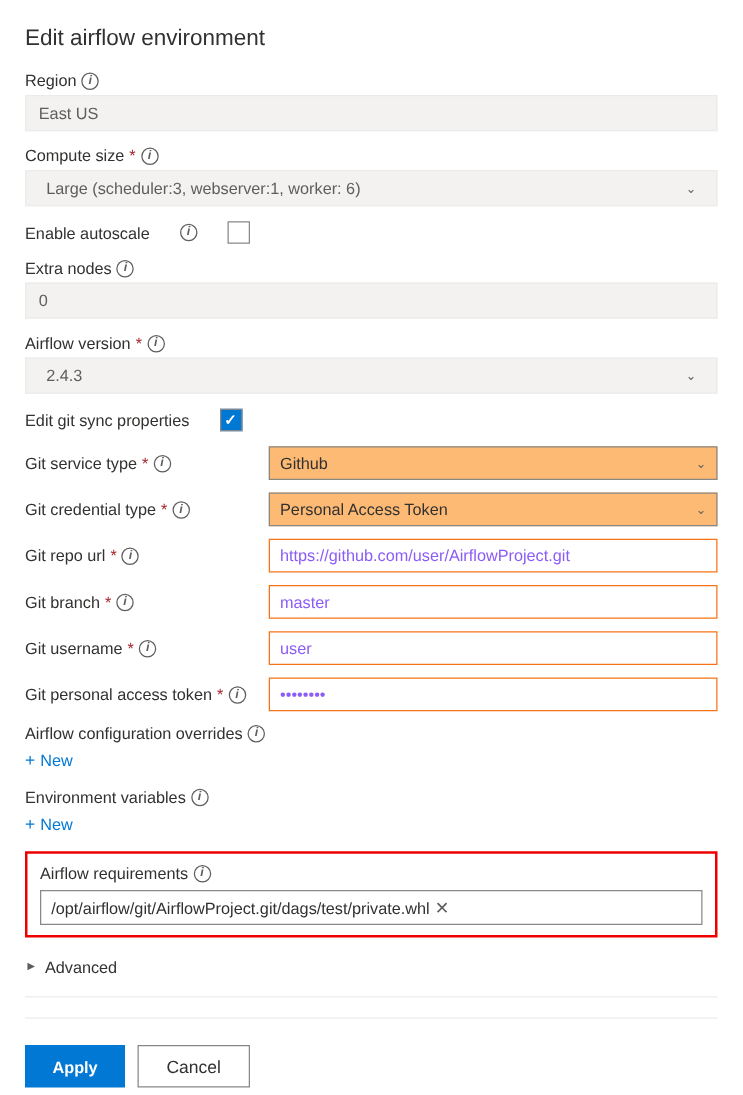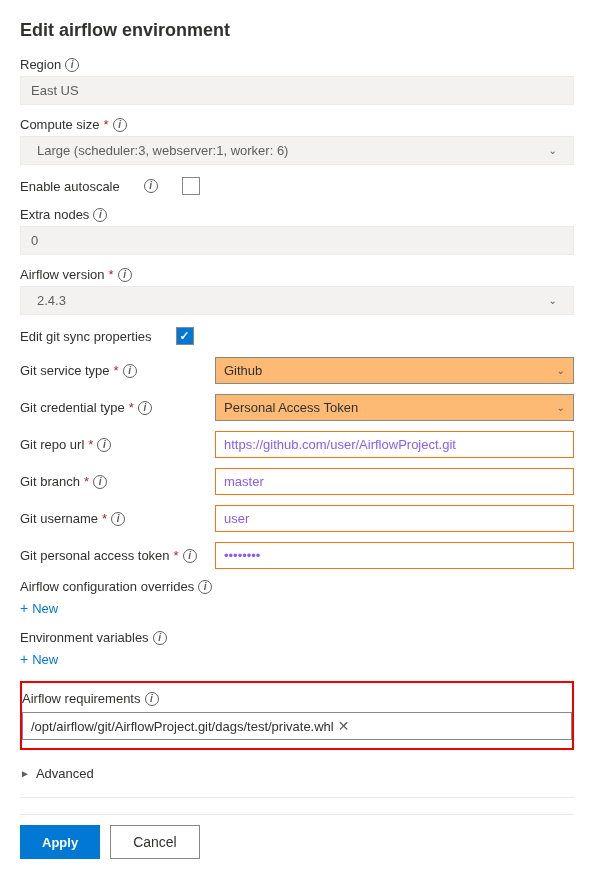--- a/index.html
+++ b/index.html
@@ -7,21 +7,21 @@
       font-family: 'Segoe UI', Arial, sans-serif;
       font-size: 13px;
       color: #323130;
       background: #fff;
       width: 594px;
       min-height: 876px;
       padding: 20px 20px 20px 20px;
     }
     h1 {
       font-size: 18px;
-      font-weight: 700;
+      font-weight: 400;
       margin-bottom: 16px;
       color: #323130;
     }
     .form-group {
       margin-bottom: 12px;
     }
     .form-label {
       display: flex;
       align-items: center;
       gap: 4px;
@@ -133,21 +133,21 @@
     .git-input {
       border: 1px solid #f97316;
       padding: 5px 8px;
       font-size: 13px;
       color: #8b5cf6;
       width: 100%;
       outline: none;
     }
     .section-with-border {
       border: 2px solid #e00;
-      padding: 8px 0;
+      padding: 8px 10px;
       margin-bottom: 10px;
     }
     .new-btn {
       display: flex;
       align-items: center;
       gap: 4px;
       color: #0078d4;
       cursor: pointer;
       font-size: 13px;
       margin-top: 4px;
@@ -168,21 +168,21 @@
       color: #323130;
     }
     .chevron-right {
       font-size: 10px;
       color: #605e5c;
     }
     .footer {
       display: flex;
       gap: 10px;
       margin-top: 16px;
-      padding-top: 10px;
+      padding-top: 21px;
       border-top: 1px solid #edebe9;
     }
     .btn-apply {
       background: #0078d4;
       color: #fff;
       border: none;
       padding: 8px 22px;
       font-size: 13px;
       cursor: pointer;
       font-weight: 600;

